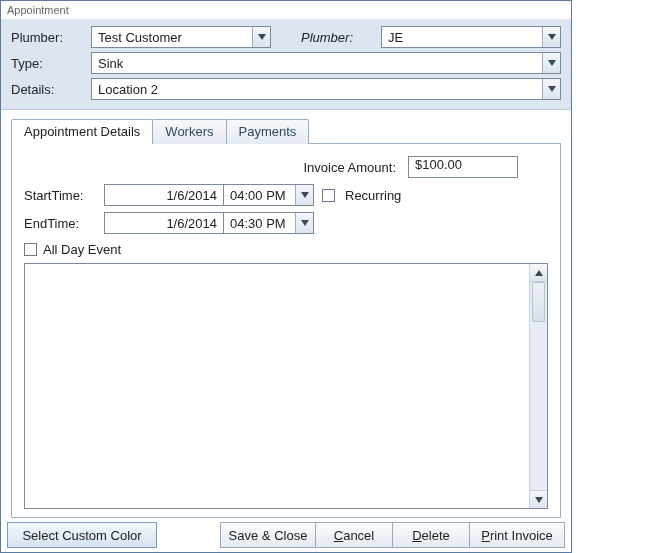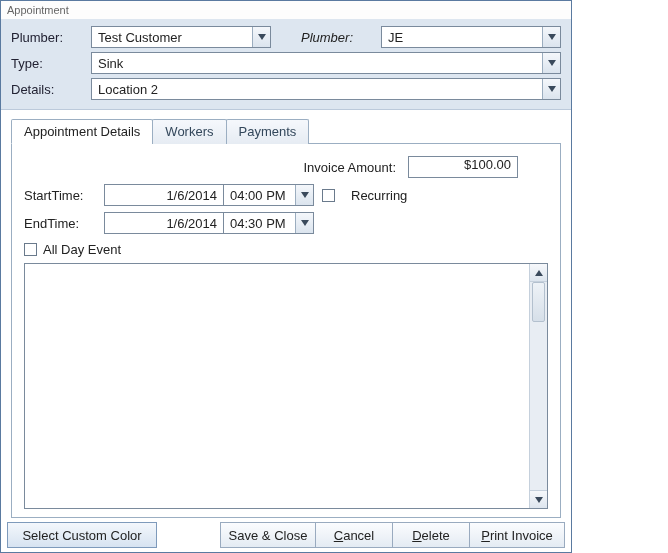--- a/index.html
+++ b/index.html
@@ -108,21 +108,21 @@
     align-items: center;
     justify-content: flex-end;
     gap: 12px;
     padding-right: 30px;
     height: 26px;
   }
   .inv-input {
     width: 110px;
     height: 22px;
     border: 1px solid #7a8a9c;
-    text-align: right;
+    text-align: left;
     padding: 0 6px;
     background:#fff;
   }
   .time-row {
     display: flex;
     align-items: center;
     height: 26px;
     margin-top: 2px;
   }
   .time-row .lbl { width: 80px; }
@@ -144,21 +144,21 @@
     padding: 0 20px 0 6px;
     background:#fff;
   }
   .time-combo .arrow {
     position:absolute; right:0; top:0; width:18px; height:100%;
     border-left:1px solid #9badbf;
     background: linear-gradient(#f4f7fb,#dbe4ee);
     display:flex;align-items:center;justify-content:center;
   }
   .chk {
-    display:flex; align-items:center; gap:16px; margin-left:8px;
+    display:flex; align-items:center; gap:10px; margin-left:8px;
   }
   .chk-box {
     width:13px; height:13px; border:1px solid #6a7a8c; background:#fff;
   }
   .allday-row { margin-top:6px; display:flex; align-items:center; gap:6px; }
   .notes-wrap {
     flex:1;
     margin-top:6px;
     border:1px solid #7a8a9c;
     position:relative;

